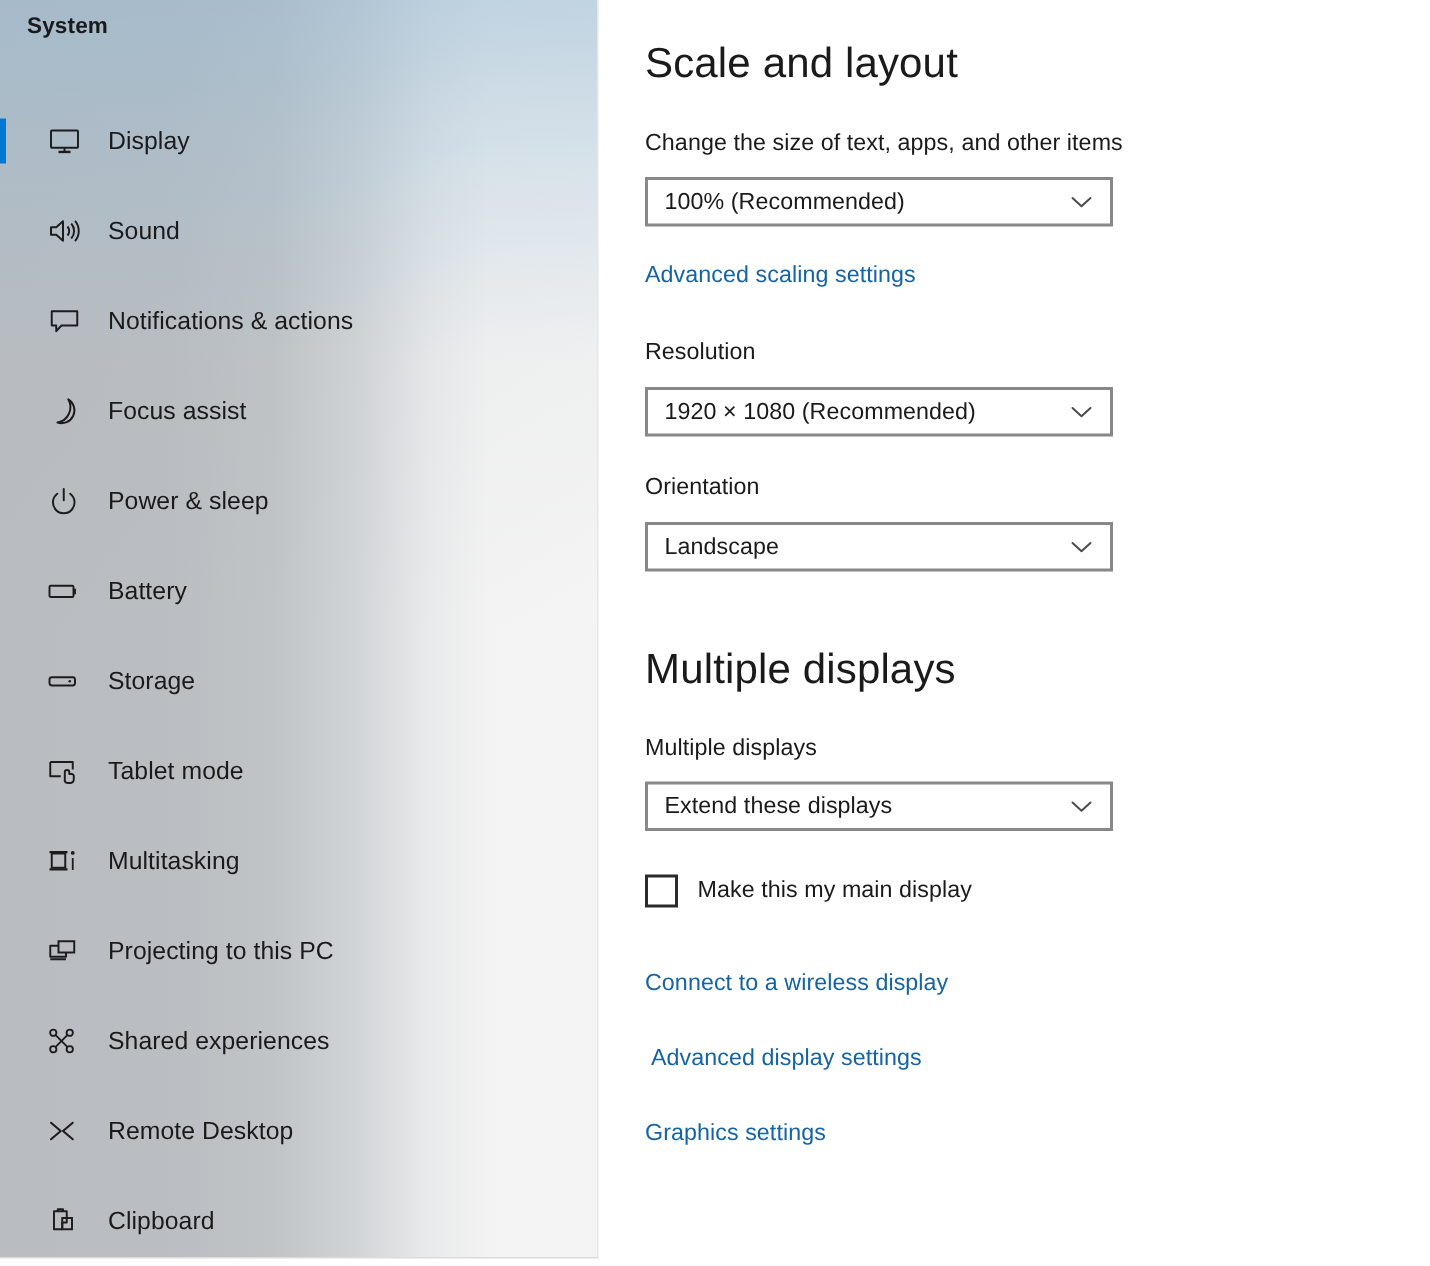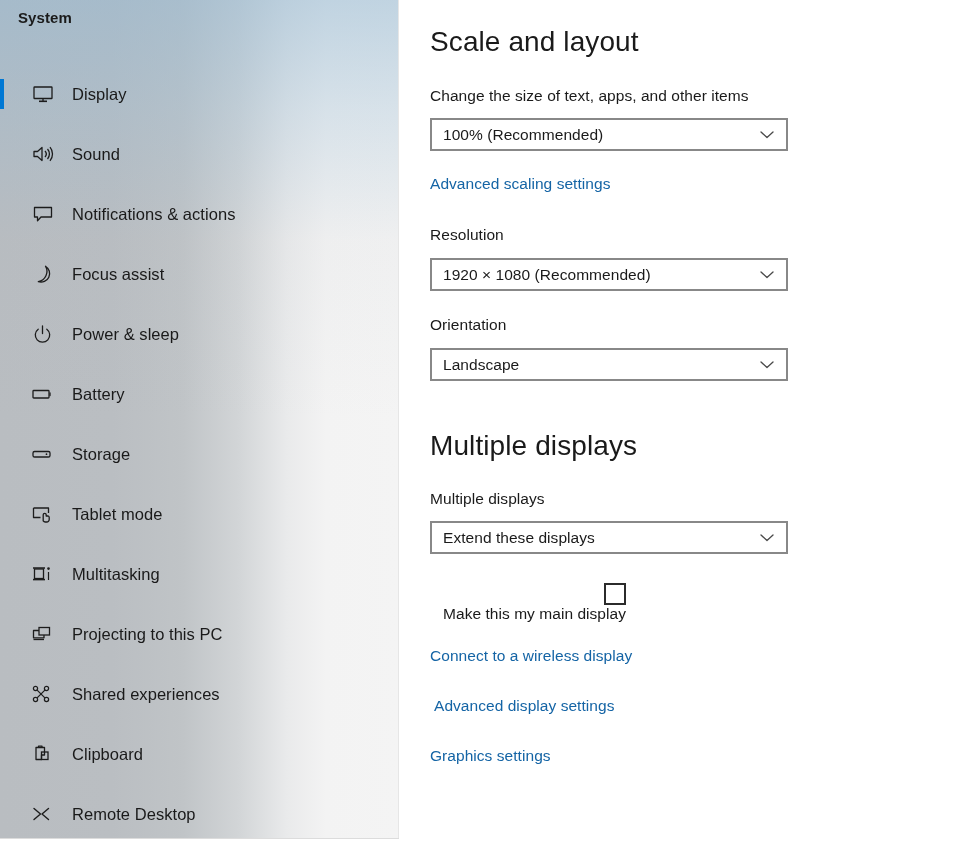--- a/index.html
+++ b/index.html
@@ -134,21 +134,21 @@
 
   .field-label {
     font-size: 15.5px;
     color: #1a1a1a;
     line-height: 22px;
     letter-spacing: 0.05px;
   }
 
   .combo {
     position: relative;
-    width: 358px;
+    width: 312px;
     height: 33px;
     border: 2px solid #888888;
     background: #ffffff;
     display: flex;
     align-items: center;
     cursor: default;
   }
 
   .combo-value {
     font-size: 15.5px;
@@ -172,23 +172,22 @@
   .link {
     font-size: 15.5px;
     color: #1464a5;
     cursor: pointer;
     white-space: nowrap;
     letter-spacing: 0.05px;
   }
 
   .checkbox-row {
     display: flex;
-    align-items: flex-end;
+    align-items: center;
     cursor: default;
-    flex-direction: column;
   }
 
   .checkbox-box {
     width: 22px;
     height: 22px;
     border: 2px solid #2b2b2b;
     background: #ffffff;
     flex: 0 0 auto;
   }
 
@@ -356,38 +355,38 @@
             <line x1="6.1" y1="6.1" x2="13.9" y2="13.9"></line>
             <line x1="13.9" y1="6.1" x2="6.1" y2="13.9"></line>
           </svg>
         </span>
         <span class="nav-label">Shared experiences</span>
       </div>
 
       <div class="nav-item">
 
         <span class="nav-icon">
+          <svg width="24" height="20" viewBox="0 0 24 20" fill="none" stroke="currentColor" stroke-width="1.4">
+            <path d="M3 4.5 L9.5 10 L3 15.5" stroke-linecap="round" stroke-linejoin="round"></path>
+            <path d="M17.5 4.5 L11 10 L17.5 15.5" stroke-linecap="round" stroke-linejoin="round"></path>
+          </svg>
+        </span>
+        <span class="nav-label">Remote Desktop</span>
+      </div>
+
+      <div class="nav-item">
+
+        <span class="nav-icon">
           <svg width="22" height="20" viewBox="0 0 22 20" fill="none" stroke="currentColor" stroke-width="1.3">
             <path d="M4 3.5 H12.5 V11 H9.5 V15.5 H4 Z" stroke-linejoin="round"></path>
             <path d="M6.5 3.5 V2.2 H10 V3.5" stroke-linejoin="round"></path>
             <rect x="9.5" y="8" width="6.5" height="7.5"></rect>
           </svg>
         </span>
         <span class="nav-label">Clipboard</span>
-      </div>
-
-      <div class="nav-item">
-
-        <span class="nav-icon">
-          <svg width="24" height="20" viewBox="0 0 24 20" fill="none" stroke="currentColor" stroke-width="1.4">
-            <path d="M3 4.5 L9.5 10 L3 15.5" stroke-linecap="round" stroke-linejoin="round"></path>
-            <path d="M17.5 4.5 L11 10 L17.5 15.5" stroke-linecap="round" stroke-linejoin="round"></path>
-          </svg>
-        </span>
-        <span class="nav-label">Remote Desktop</span>
       </div>
 
     </div>
   </nav>
   <div class="sidebar-bottom-edge"></div>
 
   <main class="content">
 
     <h2 class="section-heading p-scale-heading">Scale and layout</h2>
 

